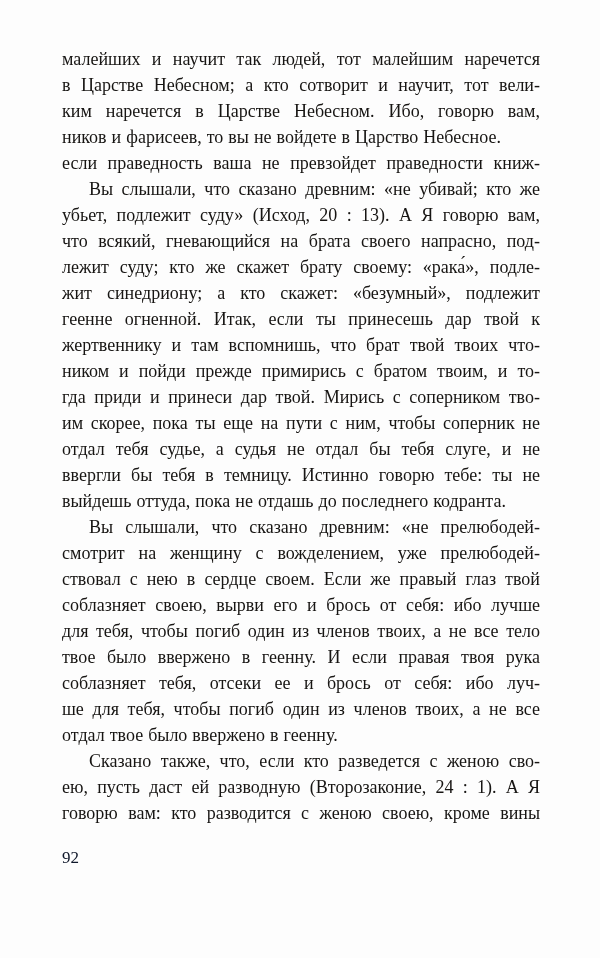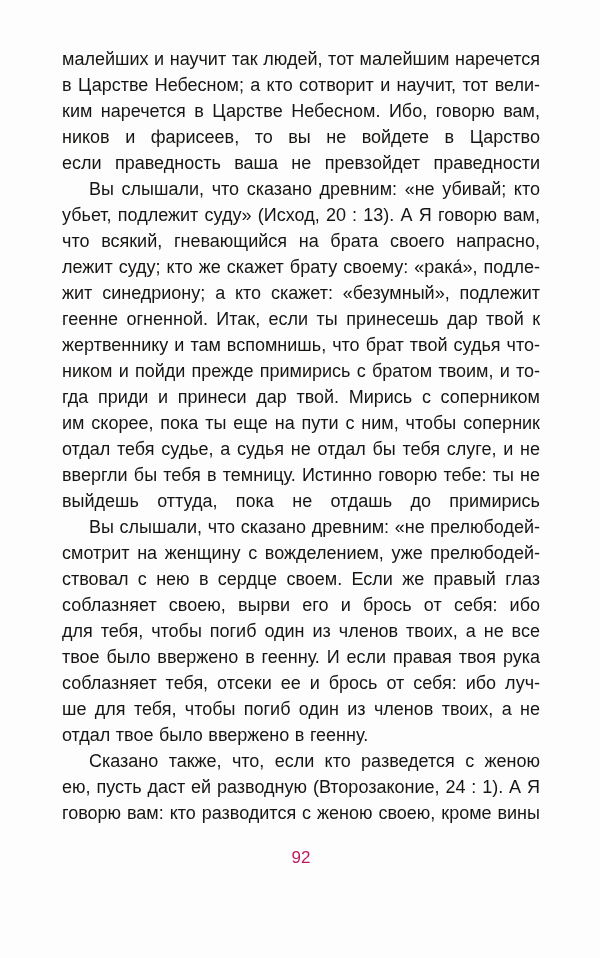--- a/index.html
+++ b/index.html
@@ -7,21 +7,21 @@
     padding: 0;
     background: #fdfdfd;
   }
   .page {
     position: relative;
     width: 544px;
     height: 958px;
     background: #fdfdfd;
     box-sizing: border-box;
     padding: 46px 60px 0 62px;
-    font-family: Liberation Sans, sans-serif;
+    font-family: Liberation Serif, serif;
     color: #171513;
     overflow: hidden;
   }
   .text-block {
     width: 478px;
     font-size: 18px;
     line-height: 26px;
   }
   .paragraph {
     margin: 0;
@@ -37,23 +37,22 @@
   }
   .line.para-end {
     text-align-last: left;
   }
   .line.indent {
     text-indent: 27px;
   }
   .page-number {
     margin-top: 22px;
     width: 478px;
-    text-align: center;
     font-size: 17px;
-    color: #be185d;
+    color: #0f172a;
   }
 </style>
 </head>
 <body>
 
 <div class="page">
   <div class="text-block">
 
     <div class="paragraph">
       <div class="line">малейших и научит так людей, тот малейшим наречется</div>
@@ -63,27 +62,27 @@
       <div class="line">если праведность ваша не превзойдет праведности книж-</div>
     </div>
 
     <div class="paragraph">
       <div class="line indent">Вы слышали, что сказано древним: «не убивай; кто же</div>
       <div class="line">убьет, подлежит суду» (Исход, 20 : 13). А Я говорю вам,</div>
       <div class="line">что всякий, гневающийся на брата своего напрасно, под-</div>
       <div class="line">лежит суду; кто же скажет брату своему: «рака́», подле-</div>
       <div class="line">жит синедриону; а кто скажет: «безумный», подлежит</div>
       <div class="line">геенне огненной. Итак, если ты принесешь дар твой к</div>
-      <div class="line">жертвеннику и там вспомнишь, что брат твой судья что-</div>
+      <div class="line">жертвеннику и там вспомнишь, что брат твой твоих что-</div>
       <div class="line">ником и пойди прежде примирись с братом твоим, и то-</div>
       <div class="line">гда приди и принеси дар твой. Мирись с соперником тво-</div>
       <div class="line">им скорее, пока ты еще на пути с ним, чтобы соперник не</div>
       <div class="line">отдал тебя судье, а судья не отдал бы тебя слуге, и не</div>
       <div class="line">ввергли бы тебя в темницу. Истинно говорю тебе: ты не</div>
-      <div class="line para-end">выйдешь оттуда, пока не отдашь до примирись кодранта.</div>
+      <div class="line para-end">выйдешь оттуда, пока не отдашь до последнего кодранта.</div>
     </div>
 
     <div class="paragraph">
       <div class="line indent">Вы слышали, что сказано древним: «не прелюбодей-</div>
       <div class="line">смотрит на женщину с вожделением, уже прелюбодей-</div>
       <div class="line">ствовал с нею в сердце своем. Если же правый глаз твой</div>
       <div class="line">соблазняет своею, вырви его и брось от себя: ибо лучше</div>
       <div class="line">для тебя, чтобы погиб один из членов твоих, а не все тело</div>
       <div class="line">твое было ввержено в геенну. И если правая твоя рука</div>
       <div class="line">соблазняет тебя, отсеки ее и брось от себя: ибо луч-</div>

